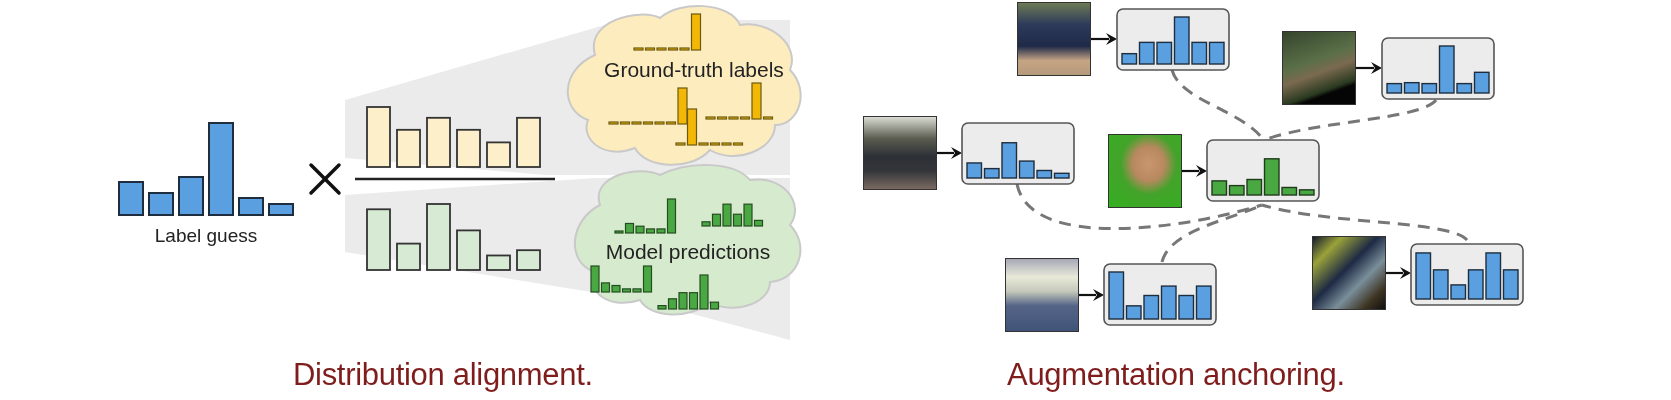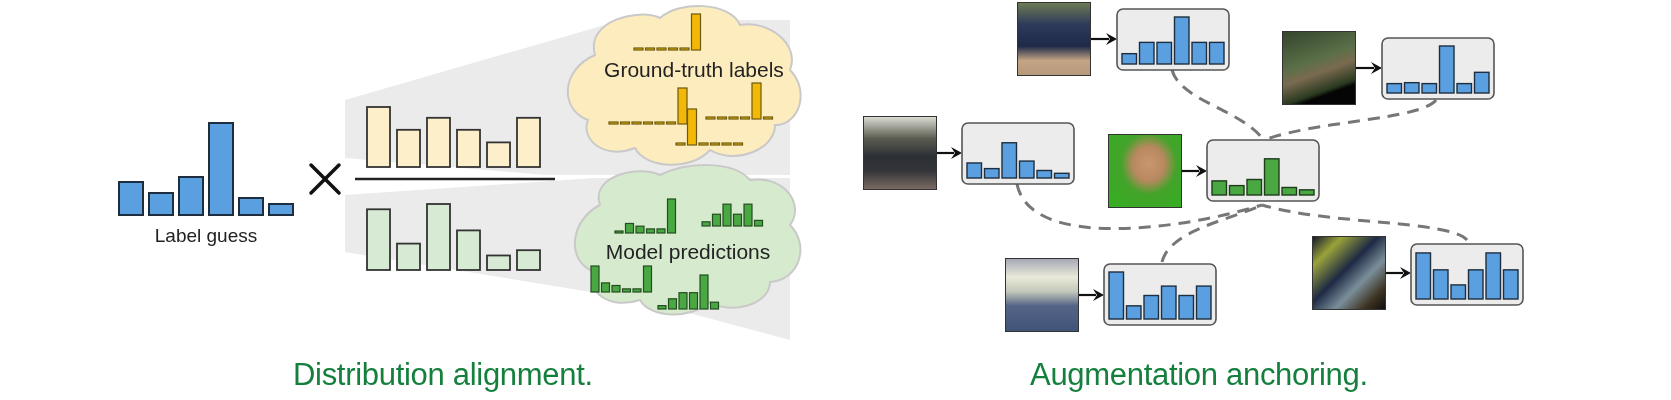--- a/index.html
+++ b/index.html
@@ -1,18 +1,18 @@
 <!DOCTYPE html>
 <html><head>
   <meta charset="utf-8">
   <style>
     html, body { margin: 0; padding: 0; background: #ffffff; }
     body { width: 1671px; height: 400px; overflow: hidden; position: relative; font-family: "Liberation Sans", sans-serif; }
     #fig { position: absolute; left: 0; top: 0; }
-    .caption { position: absolute; font-family: "Liberation Sans", sans-serif; font-size: 31px; color: #15803d; letter-spacing: -0.3px; }
+    .caption { position: absolute; font-family: "Liberation Sans", sans-serif; font-size: 31px; color: #7f1d1d; letter-spacing: -0.3px; }
     .photo { position: absolute; border: 1.5px solid #333; box-sizing: border-box; overflow: hidden; }
   </style>
 </head>
 <body>
 
 <svg id="fig" width="1671" height="400" viewBox="0 0 1671 400">
 
   <polygon points="345,100 622,20 790,20 790,175 545,175 345,158" fill="#ebebeb"></polygon>
   <polygon points="345,195 595,178 790,178 790,340 640,300 345,252" fill="#ebebeb"></polygon>
 
@@ -209,13 +209,13 @@
 </svg>
 
 <div class="photo" style="left:1017px;top:2px;width:74px;height:74px;background:linear-gradient(180deg,#6c7a55 0%,#2d3a5a 30%,#1f2a48 60%,#c4a483 80%,#b69a7c 100%);"></div>
 <div class="photo" style="left:1282px;top:31px;width:74px;height:74px;background:linear-gradient(160deg,#35452c 0%,#5a6f48 40%,#7a6a50 55%,#2a3a20 75%,#050505 80%);"></div>
 <div class="photo" style="left:863px;top:116px;width:74px;height:74px;background:linear-gradient(180deg,#d9dcd2 0%,#5b5c50 30%,#2c2f35 55%,#34363a 75%,#7a6a62 100%);"></div>
 <div class="photo" style="left:1108px;top:134px;width:74px;height:74px;background:radial-gradient(ellipse at 55% 40%,#c9976f 0%,#b8885f 28%,#43a32a 50%,#33b020 100%);"></div>
 <div class="photo" style="left:1005px;top:258px;width:74px;height:74px;background:linear-gradient(180deg,#a6a8b6 0%,#e9ead9 25%,#c4c8ba 45%,#546487 65%,#405478 100%);"></div>
 <div class="photo" style="left:1312px;top:236px;width:74px;height:74px;background:linear-gradient(135deg,#151a2a 0%,#9aa23a 20%,#1e2a44 45%,#7a8e9a 65%,#3d3320 85%,#101010 100%);"></div>
 
 <div class="caption" style="left:293px;top:357px;">Distribution alignment.</div>
-<div class="caption" style="left:1030px;top:357px;text-align:right;">Augmentation anchoring.</div>
+<div class="caption" style="left:1007px;top:357px;text-align:right;">Augmentation anchoring.</div>
 
 </body></html>

